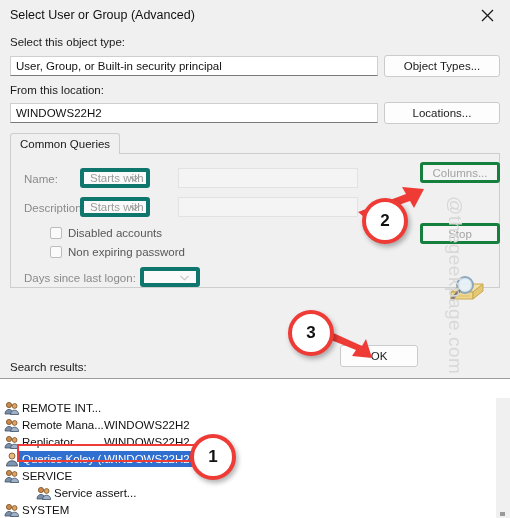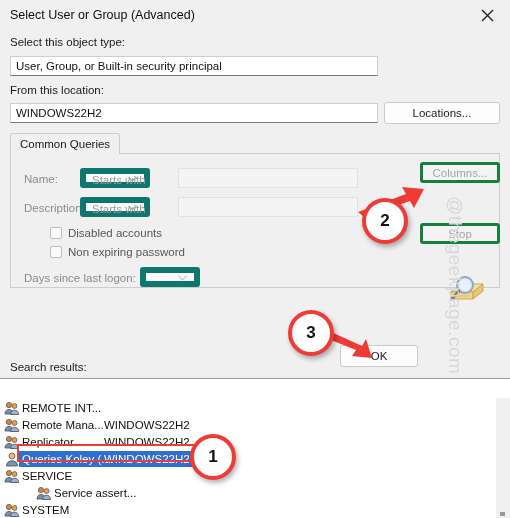--- a/index.html
+++ b/index.html
@@ -142,25 +142,25 @@
     position: absolute;
     left: 11px; top: 153px;
     width: 87px; height: 1px;
     background: #f0f0f0;
   }
 
   
   .combo {
     position: absolute;
     background: #fafafa;
-    border: 6px solid #0f766e;
+    border: 4px solid #0f766e;
     border-radius: 3px;
     box-sizing: border-box;
     display: flex;
-    align-items: flex-start;
+    align-items: flex-end;
     font-size: 11.5px;
     color: #9b9b9b;
     padding-left: 6px;
     white-space: nowrap;
   }
   .combo .chev {
     position: absolute;
     right: 7px; top: 50%;
     transform: translateY(-50%);
   }
@@ -317,20 +317,21 @@
     <div class="close-btn">
       <svg width="13" height="13" viewBox="0 0 13 13">
         <line x1="1" y1="1" x2="12" y2="12" stroke="#1b1b1b" stroke-width="1.2"></line>
         <line x1="12" y1="1" x2="1" y2="12" stroke="#1b1b1b" stroke-width="1.2"></line>
       </svg>
     </div>
   </div>
 
   <div class="lbl" style="left:10px; top:36px;">Select this object type:</div>
   <div class="tfield" style="left:10px; top:56px; width:368px; height:20px;">User, Group, or Built-in security principal</div>
+  <div class="btn" style="left:384px; top:55px; width:116px; height:22px;">Object Types...</div>
 
   <div class="lbl" style="left:10px; top:84px;">From this location:</div>
   <div class="tfield" style="left:10px; top:103px; width:368px; height:20px;">WINDOWS22H2</div>
   <div class="btn" style="left:384px; top:102px; width:116px; height:22px;">Locations...</div>
 
   <div class="tabpanel"></div>
   <div class="tabstrip">
     <div class="tab-active">Common Queries</div>
   </div>
   <div class="tab-seam"></div>

